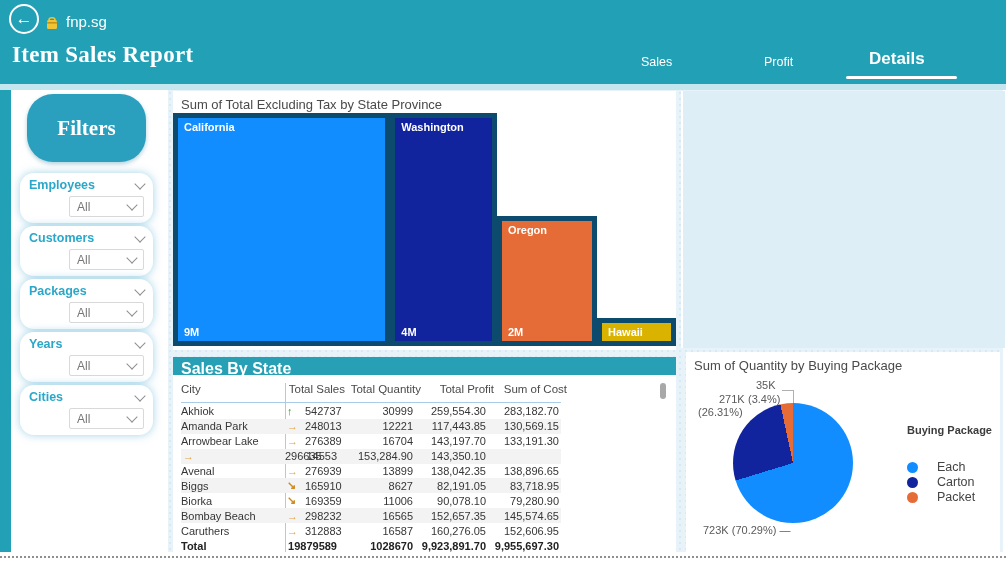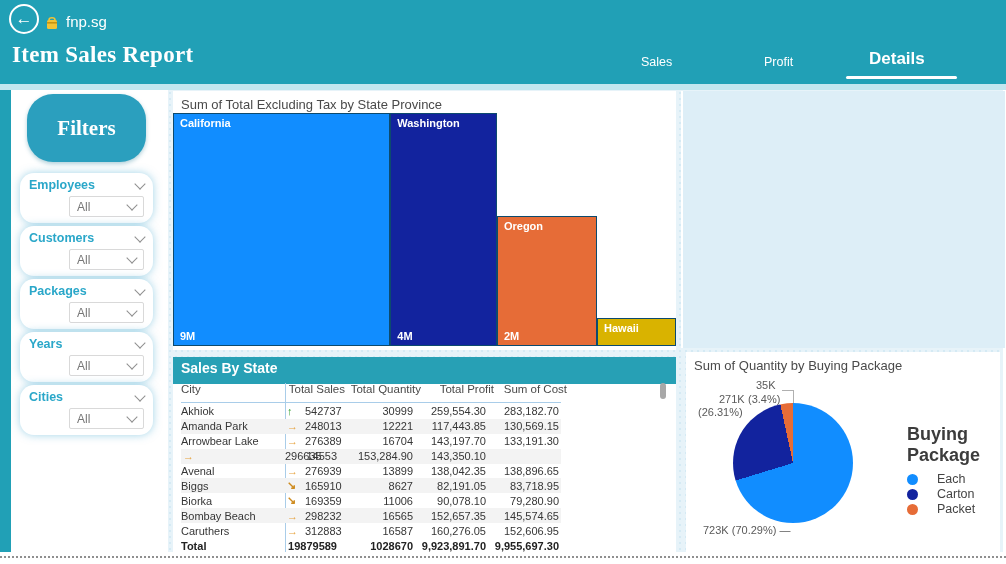--- a/index.html
+++ b/index.html
@@ -33,26 +33,26 @@
   .fcard .flabel{color:#2AA7C9;font-weight:bold;font-size:12.5px;}
   .chev{width:7px;height:7px;border-right:1.6px solid #8f8f8f;border-bottom:1.6px solid #8f8f8f;
      transform:rotate(45deg);display:inline-block;margin-top:-3px;}
   .fselect{margin-top:4px;height:19px;border:1px solid #d9d9d9;border-radius:2px;display:flex;
      align-items:center;justify-content:space-between;padding:0 7px;color:#767676;font-size:12px;cursor:pointer;background:#fff;margin-left:40px;}
   
   .panel{background:#fff;}
   .panel-title{color:#4a4a4a;font-size:13px;padding:6px 0 0 8px;white-space:nowrap;}
   #treemap-panel{left:173px;top:91px;width:503px;height:259px;}
   #treemap{left:0;top:22px;width:503px;height:233px;position:absolute;}
-  .tm-node{position:absolute;box-sizing:border-box;border:1px solid #0c4a6e;cursor:pointer;}
+  .tm-node{position:absolute;box-sizing:border-box;border:5px solid #0c4a6e;cursor:pointer;}
   .tm-name{position:absolute;top:3px;left:6px;color:#fff;font-size:11px;font-weight:bold;}
   .tm-val{position:absolute;bottom:3px;left:6px;color:#fff;font-size:11px;font-weight:bold;}
   
   #table-panel{left:173px;top:357px;width:503px;height:195px;overflow:hidden;}
-  #table-bar{height:27px;background:#27A0B5;color:#fff;font-weight:bold;font-size:14px;line-height:23px;padding-left:8px;}
+  #table-bar{height:18px;background:#27A0B5;color:#fff;font-weight:bold;font-size:16px;line-height:23px;padding-left:8px;}
   #tbl-head{position:absolute;left:8px;top:26px;width:380px;height:19px;display:grid;
      grid-template-columns:104px 60px 76px 73px 73px;font-size:11.5px;color:#4a4a4a;border-bottom:1px solid #A9CDE9;}
   #tbl-head .hc{text-align:right;}
   #tbl-head .hc:first-child{text-align:left;}
   #tbl-vline{left:112px;top:26px;width:1px;height:169px;background:#A9CDE9;}
   #tbl-rows{position:absolute;left:8px;top:47px;width:380px;}
   .trow{display:grid;grid-template-columns:104px 20px 32px 76px 73px 73px;height:14.9px;
      align-items:center;font-size:11px;color:#363636;cursor:pointer;}
   .trow.alt{background:#F3F3F3;}
   .trow .num{text-align:right;}
@@ -60,21 +60,21 @@
   #tbl-total{display:grid;grid-template-columns:104px 52px 76px 73px 73px;height:15px;align-items:center;
      font-size:11px;font-weight:bold;color:#222;}
   #tbl-total .num{text-align:right;}
   #tbl-scroll{left:487px;top:26px;width:6px;height:16px;background:#A8A8A8;border-radius:3px;cursor:pointer;}
   
   #pie-panel{left:686px;top:352px;width:314px;height:201px;}
   #pie-circle{position:absolute;left:47px;top:51px;width:120px;height:120px;border-radius:50%;cursor:pointer;}
   .pie-lbl{position:absolute;font-size:11px;color:#5a5a5a;white-space:nowrap;}
   .callout{position:absolute;background:#b0b0b0;}
   #legend{position:absolute;left:221px;top:72px;}
-  #legend-title{font-size:18px;font-weight:bold;color:#3c3c3c;margin-bottom:6px;}
+  #legend-title{font-size:11px;font-weight:bold;color:#3c3c3c;margin-bottom:24px;}
   .leg-item{display:flex;align-items:center;gap:19px;margin-top:1px;font-size:12.5px;color:#444;cursor:pointer;}
   .leg-dot{width:11px;height:11px;border-radius:50%;}
 </style>
 </head>
 <body>
 
 <div id="header" class="abs">
   <div id="back-btn" class="abs">←</div>
   <div id="logo" class="abs">
     <span>

